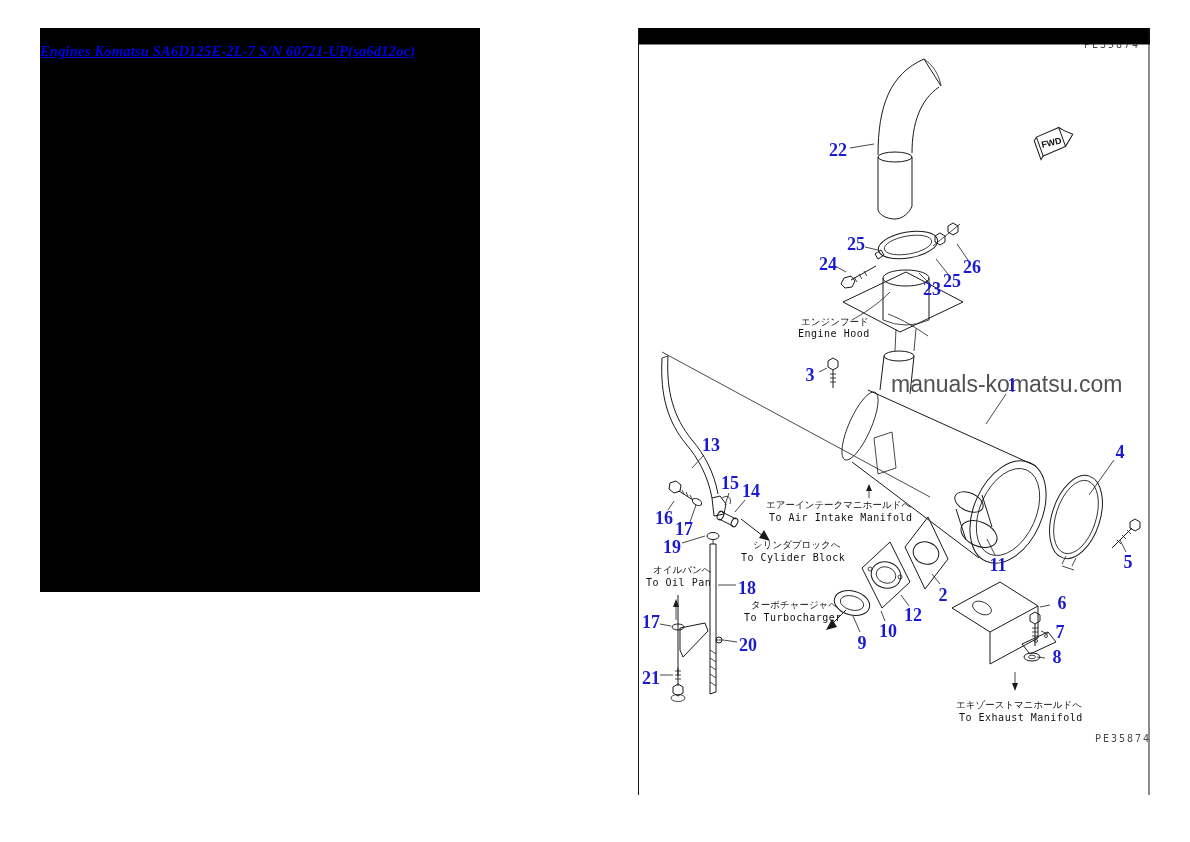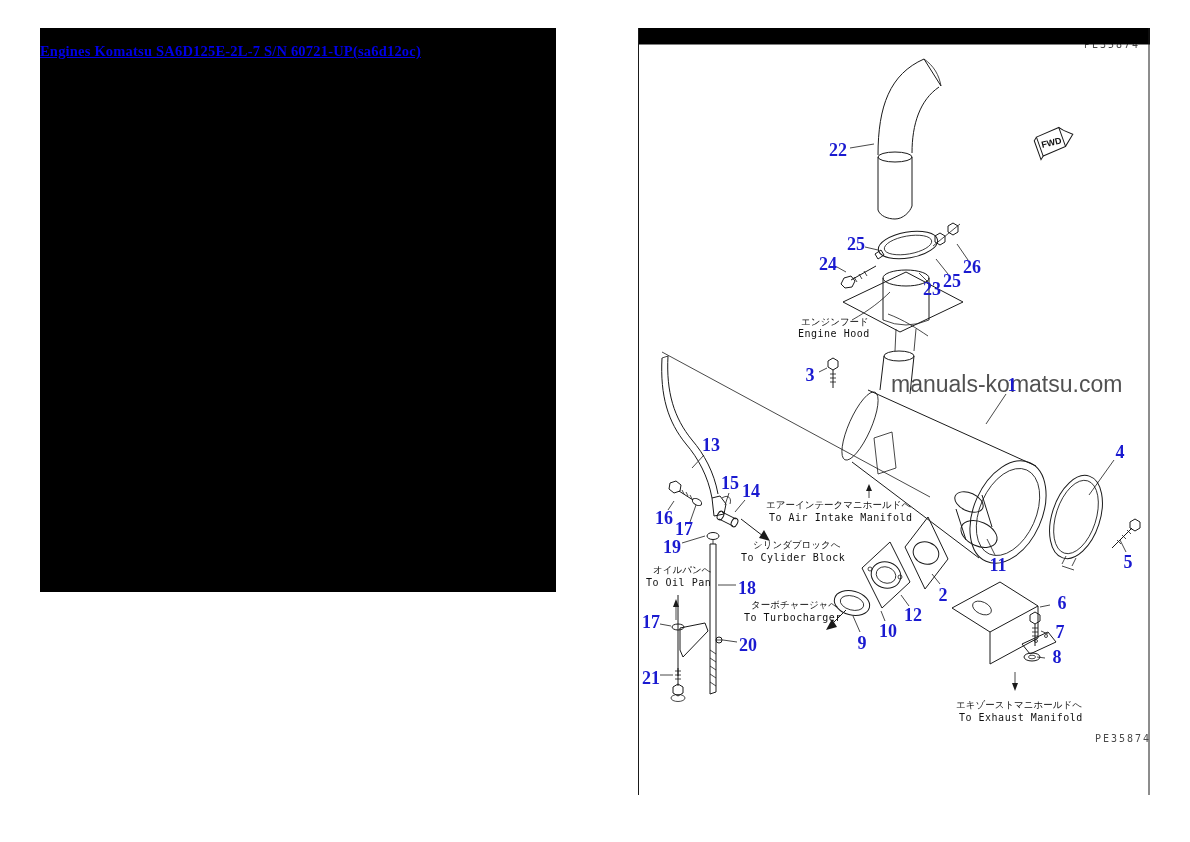--- a/index.html
+++ b/index.html
@@ -1,18 +1,18 @@
 <!DOCTYPE html>
 <html><head>
 <meta charset="utf-8">
 <style>
   html,body{margin:0;padding:0;background:#ffffff;}
   .page{position:relative;width:1190px;height:842px;background:#ffffff;overflow:hidden;
         font-family:"Liberation Sans",sans-serif;}
-  .left-panel{position:absolute;left:40px;top:28px;width:516px;height:564px;background:#000000;}
+  .left-panel{position:absolute;left:40px;top:28px;width:440px;height:564px;background:#000000;font-style:italic;}
   .engine-link{position:absolute;left:0px;top:15px;white-space:nowrap;
         font-family:"Liberation Serif",serif;font-weight:bold;font-size:14.5px;
         color:#0000e6;text-decoration:underline;letter-spacing:0.2px;}
   .diagram-panel{position:absolute;left:638px;top:28px;width:512px;height:767px;background:#ffffff;}
   .diagram-panel svg{position:absolute;left:0;top:0;}
   .ln{fill:none;stroke:#1a1a1a;stroke-width:1;}
   .lnthin{fill:none;stroke:#1a1a1a;stroke-width:0.8;}
   .solid{fill:#1a1a1a;stroke:none;}
   .callout{font-family:"Liberation Serif",serif;font-weight:bold;font-size:18px;fill:#1a1ad0;}
   .jp{font-family:"DejaVu Sans Mono",monospace;font-size:9.5px;fill:#111;}

